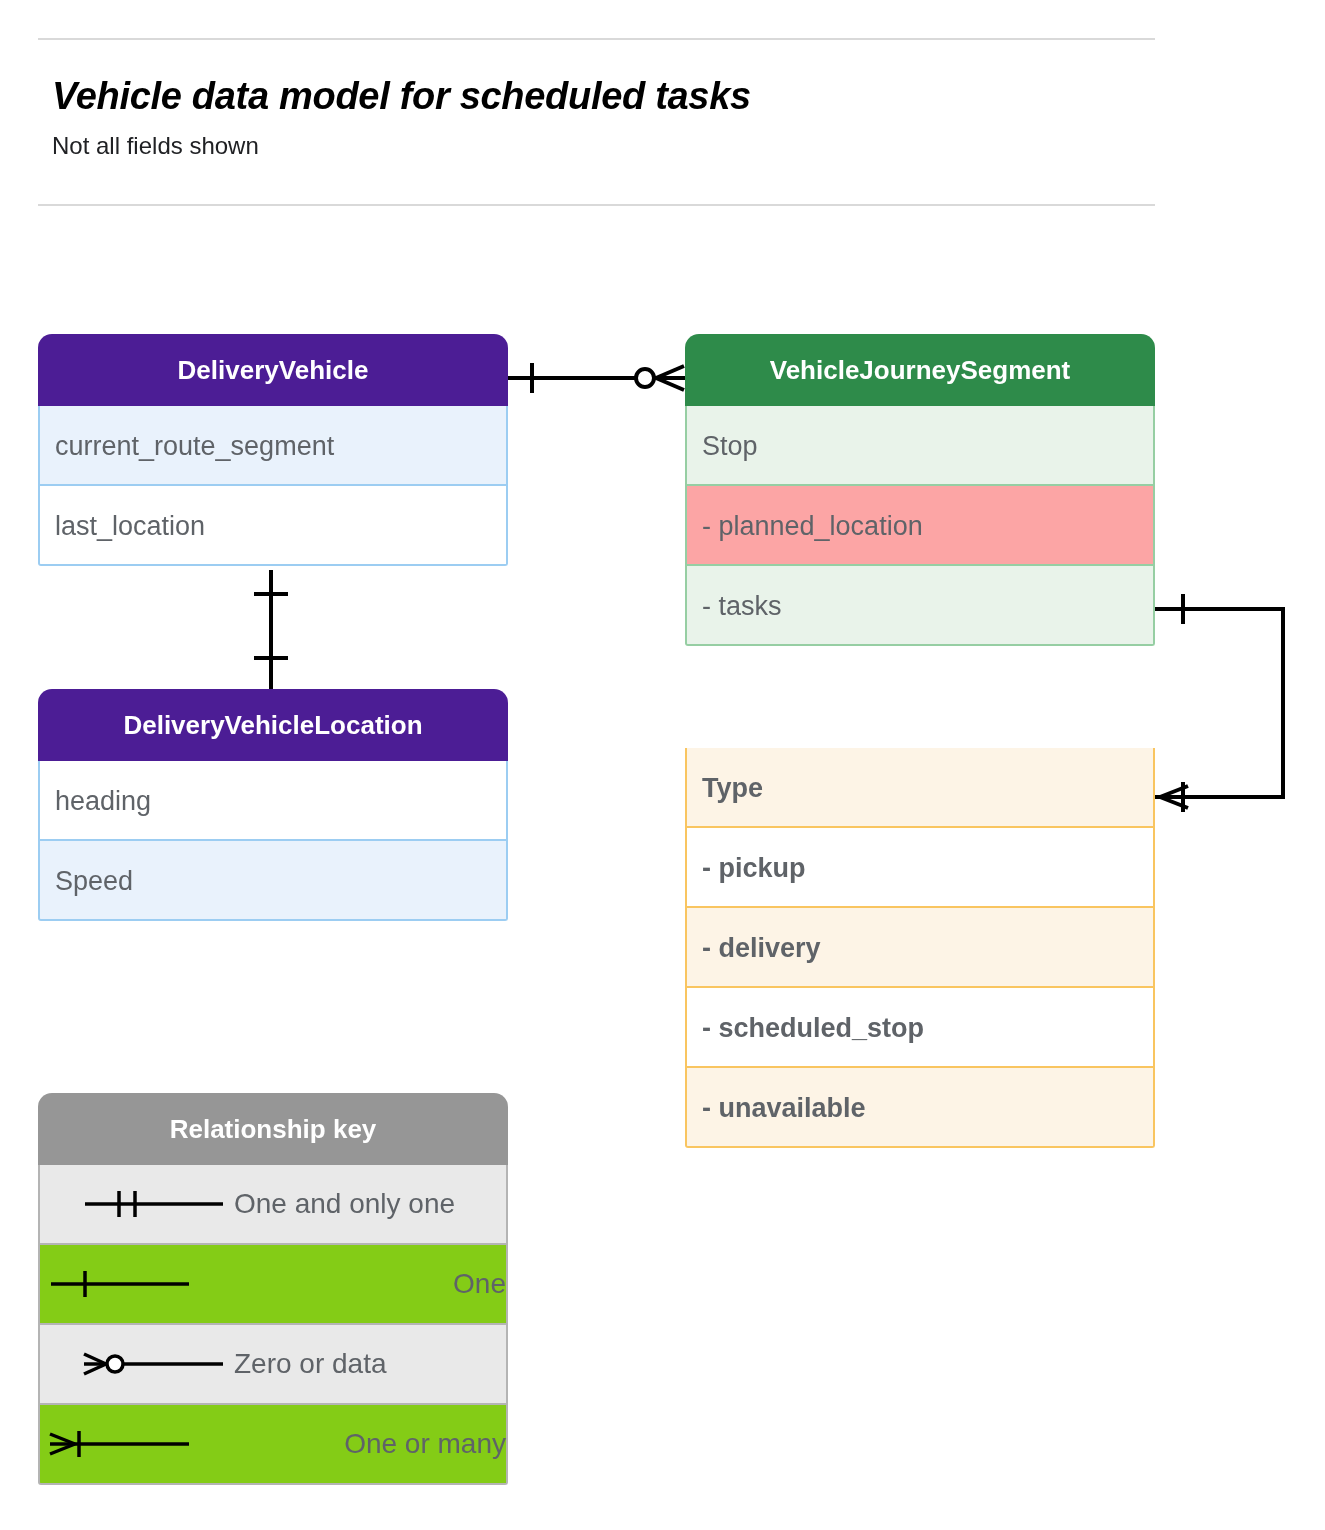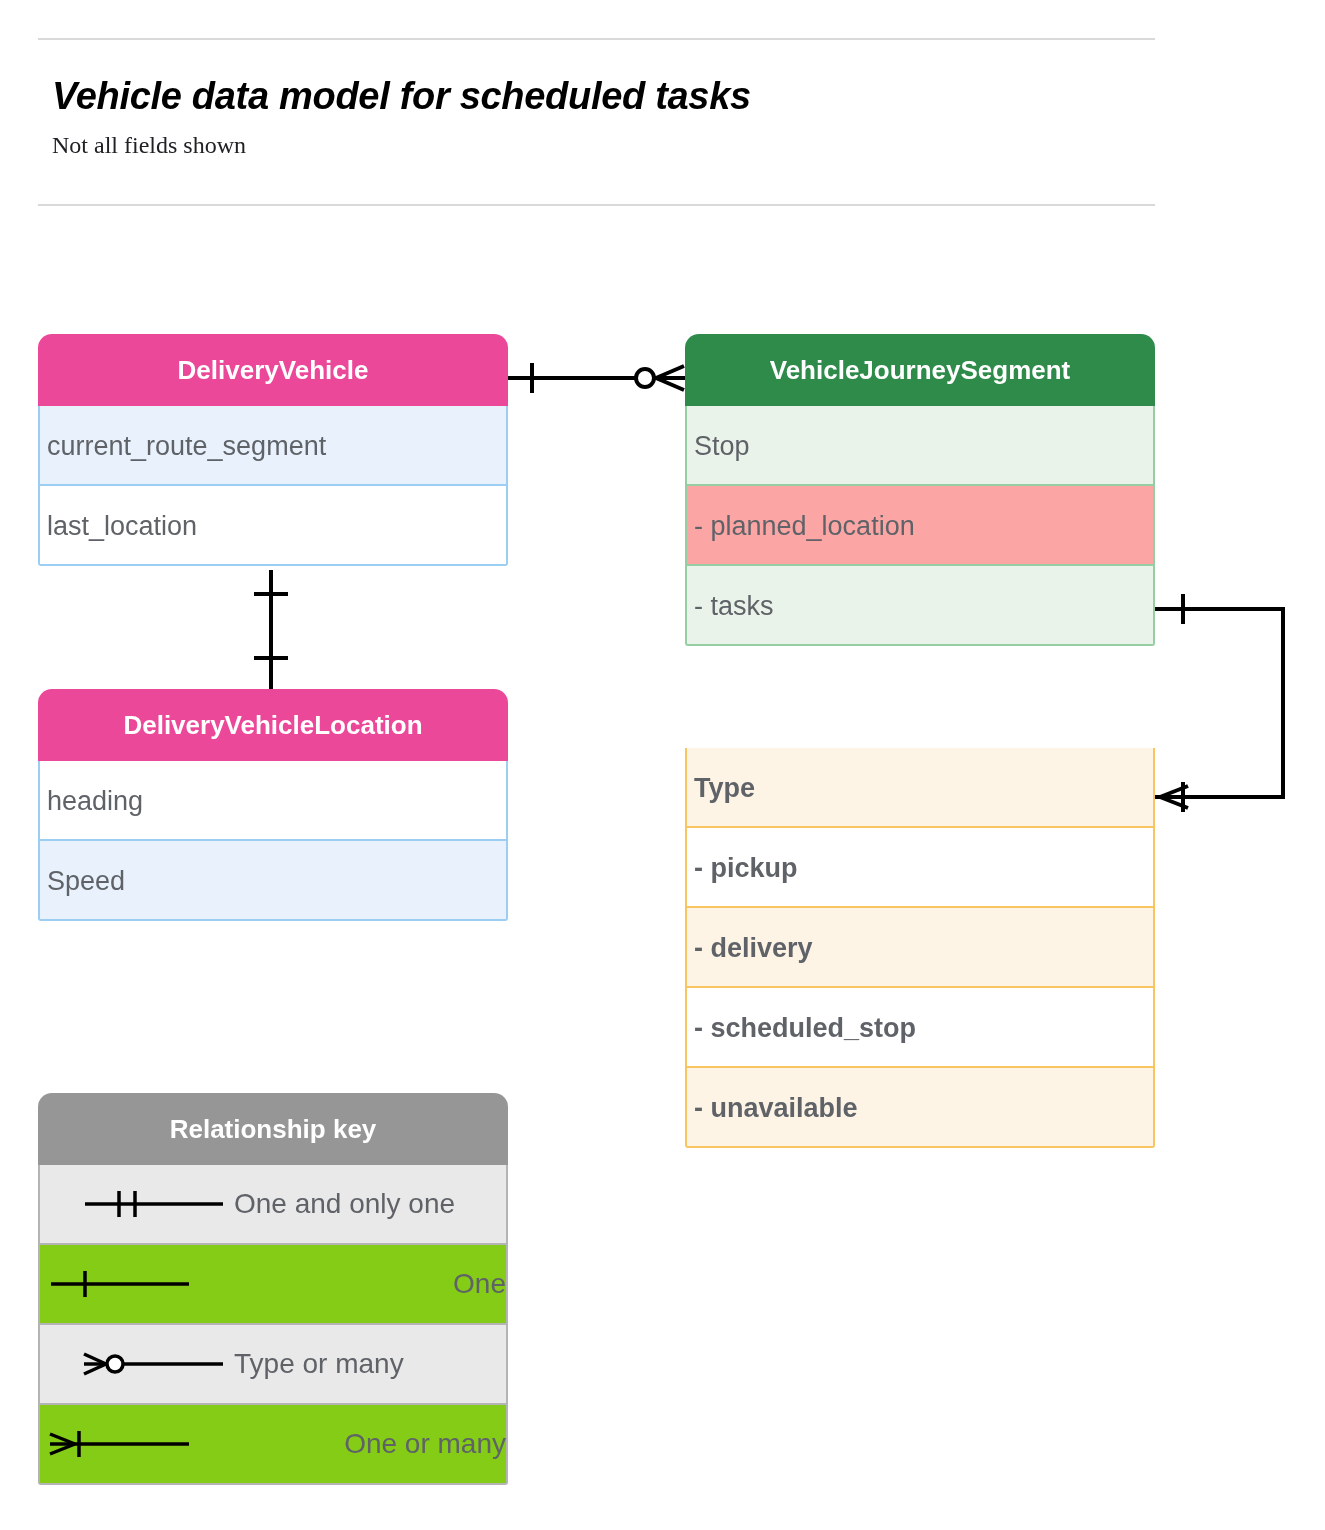--- a/index.html
+++ b/index.html
@@ -37,21 +37,20 @@
     white-space: nowrap;
     font-style: italic;
   }
   .page-subtitle {
     position: absolute;
     left: 52px;
     top: 132px;
     font-size: 24px;
     color: #202124;
     white-space: nowrap;
-    font-family: Liberation Serif, serif;
   }
 
   
   .entity {
     position: absolute;
     box-sizing: border-box;
   }
   .entity-title {
     box-sizing: border-box;
     height: 72px;
@@ -61,32 +60,32 @@
     font-size: 26px;
     font-weight: bold;
     border-radius: 14px 14px 0 0;
     white-space: nowrap;
     overflow: hidden;
   }
   .entity-row {
     box-sizing: border-box;
     height: 80px;
     line-height: 80px;
-    padding-left: 7px;
+    padding-left: 15px;
     font-size: 27px;
     color: #5f6368;
     border-style: solid;
     border-width: 0 2px 2px 2px;
     white-space: nowrap;
     overflow: hidden;
   }
   .entity-row.last { border-radius: 0 0 3px 3px; }
 
   
-  .t-blue .entity-title { background: #ec4899; }
+  .t-blue .entity-title { background: #4c1d95; }
   .t-blue .entity-row { border-color: #9ccdf2; }
   .t-blue .entity-row.alt { background: #e9f2fc; }
   .t-blue .entity-row.plain { background: #ffffff; }
 
   
   .t-green .entity-title { background: #2e8b4a; }
   .t-green .entity-row { border-color: #96cea3; }
   .t-green .entity-row.alt { background: #e9f3ea; }
   .t-green .entity-row.plain { background: #fca5a5; }
 
@@ -233,21 +232,21 @@
       <svg width="150" height="40" viewBox="0 0 150 40" xmlns="http://www.w3.org/2000/svg">
         <g stroke="#000000" stroke-width="3.5" fill="none">
           <line x1="44" y1="20" x2="144" y2="20"></line>
           <circle cx="36" cy="20" r="8" fill="#ffffff"></circle>
           <line x1="27" y1="20" x2="5" y2="10"></line>
           <line x1="27" y1="20" x2="5" y2="20"></line>
           <line x1="27" y1="20" x2="5" y2="30"></line>
         </g>
       </svg>
     </span>
-    <span class="legend-label">Type or many</span>
+    <span class="legend-label">Zero or data</span>
   </div>
 
   <div class="entity-row plain last legend-row">
     <span class="legend-symbol">
       <svg width="150" height="40" viewBox="0 0 150 40" xmlns="http://www.w3.org/2000/svg">
         <g stroke="#000000" stroke-width="3.5" fill="none">
           <line x1="30" y1="20" x2="144" y2="20"></line>
           <line x1="34" y1="7" x2="34" y2="33"></line>
           <line x1="30" y1="20" x2="5" y2="10"></line>
           <line x1="30" y1="20" x2="5" y2="20"></line>

